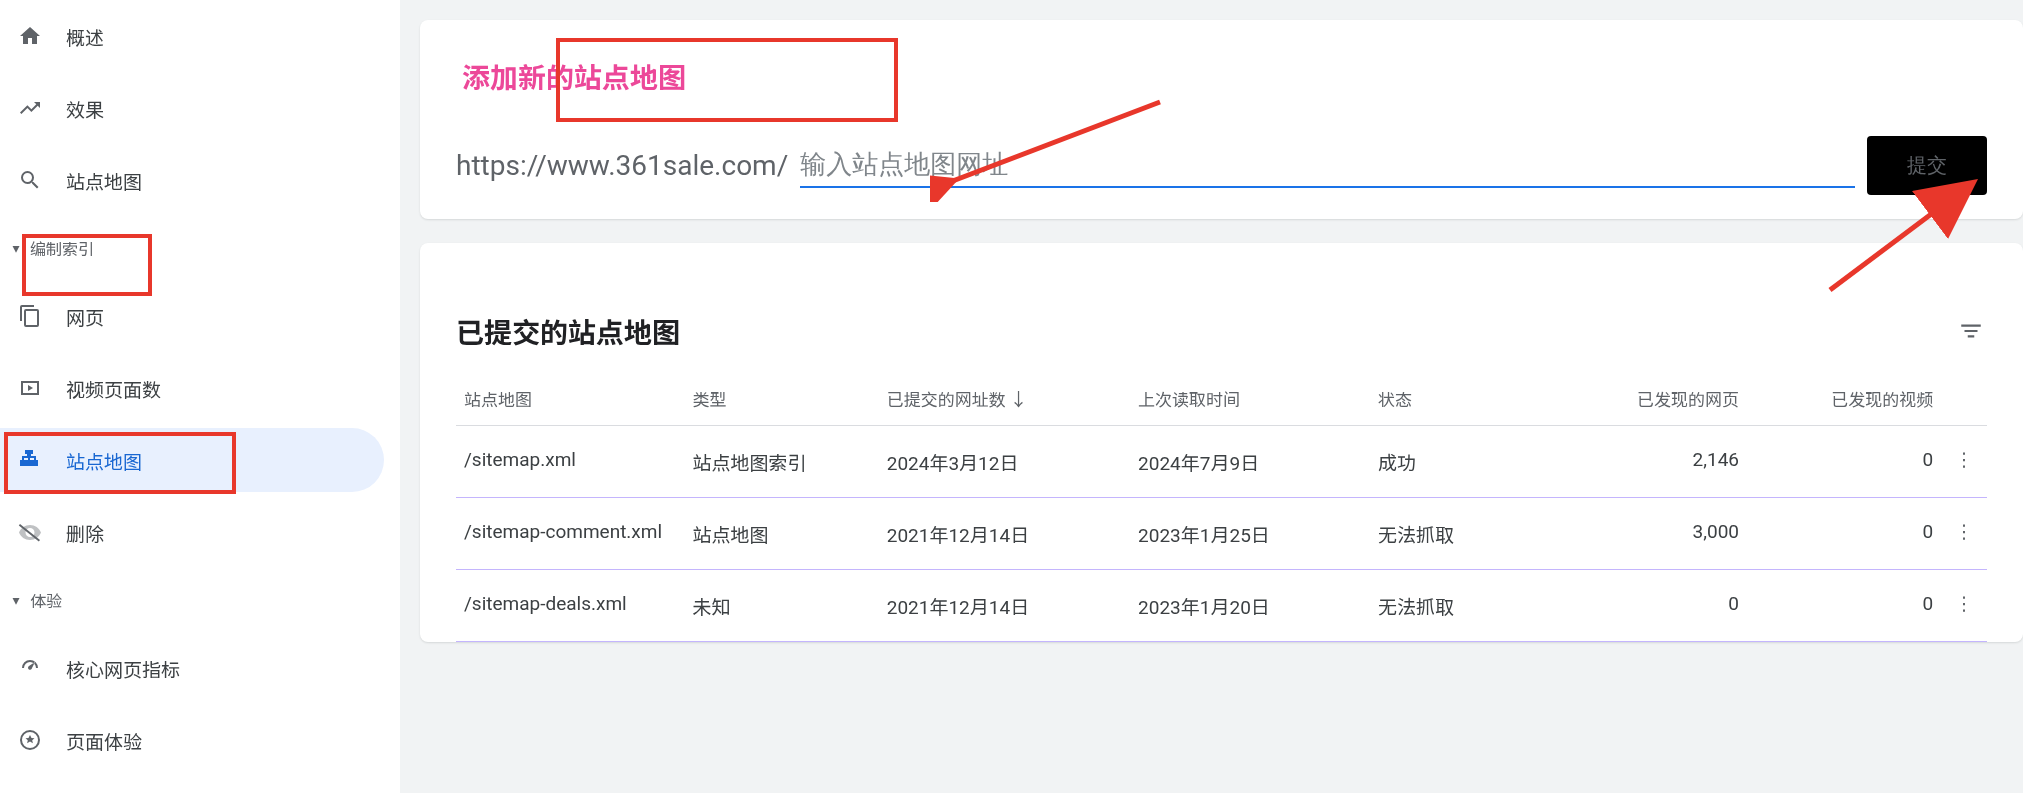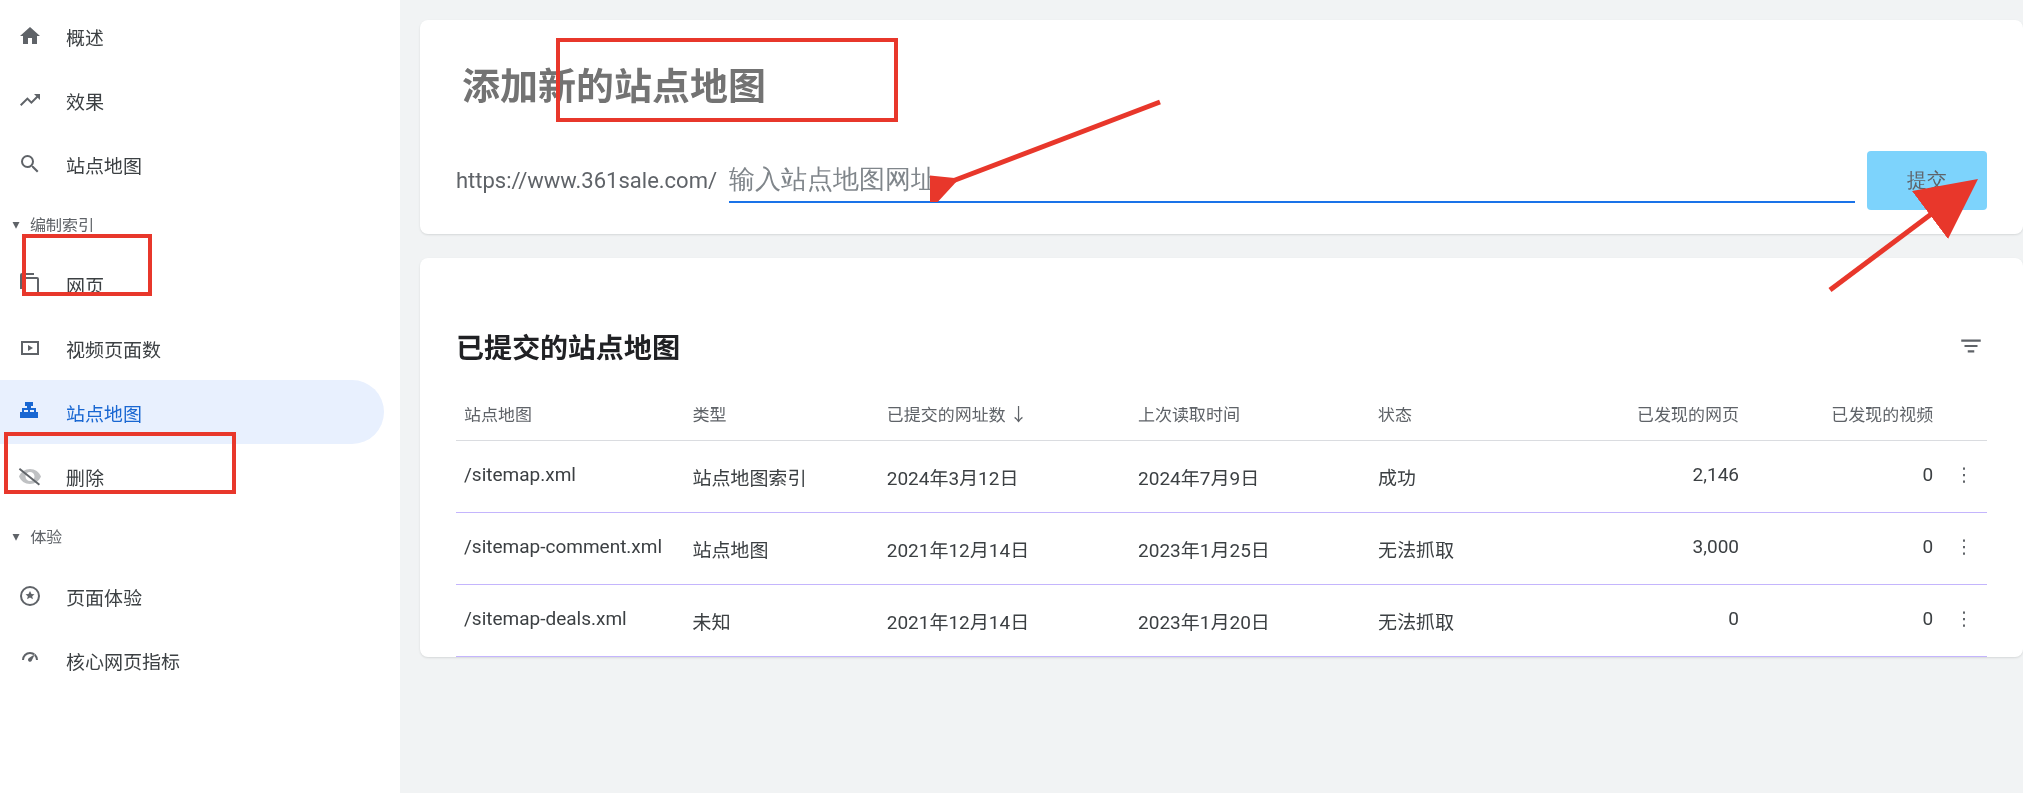--- a/index.html
+++ b/index.html
@@ -1,39 +1,39 @@
 <!DOCTYPE html>
 <html><head>
 <meta charset="utf-8">
 <style>
 * { margin: 0; padding: 0; box-sizing: border-box; }
 body { font-family: Roboto, "Noto Sans SC", Arial, sans-serif; background: #f1f3f4; color: #202124; font-size: 14px; overflow: hidden; }
 .app { display: flex; width: 2023px; height: 793px; }
 
 
-.sidebar { width: 400px; background: #fff; display: flex; flex-direction: column; padding-top: 4px; flex-shrink: 0; }
+.sidebar { width: 400px; background: #fff; display: flex; flex-direction: column; padding-top: 4px; flex-shrink: 0; gap: 8px; }
 .nav-item { display: flex; align-items: center; height: 64px; padding-left: 18px; gap: 24px; cursor: pointer; border-radius: 0 32px 32px 0; margin-right: 16px; color: #5f6368; }
 .nav-item.active { background: #e8f0fe; color: #1967d2; }
 .nav-item .icon { width: 24px; height: 24px; display: flex; align-items: center; justify-content: center; fill: currentColor; }
 .nav-item .label { font-size: 19px; color: #3c4043; }
 .nav-item.active .label { color: #1967d2; }
 .nav-group { display: flex; align-items: center; height: 56px; padding-left: 8px; gap: 6px; color: #5f6368; }
 .nav-group .caret { width: 16px; height: 16px; display: flex; align-items: center; justify-content: center; }
 .nav-group .label { font-size: 16px; }
 
 
 .main { flex: 1; padding: 20px 0 0 20px; display: flex; flex-direction: column; gap: 24px; overflow: hidden; }
 .card { background: #fff; border-radius: 8px; padding: 24px 36px; box-shadow: 0 1px 2px rgba(60,64,67,.15); }
 
-.add-title { font-size: 38px; color: #737373; padding: 12px 6px; display: inline-block; margin-bottom: 28px; }
+.add-title { font-size: 28px; color: #ec4899; padding: 12px 6px; display: inline-block; margin-bottom: 28px; }
 .input-row { display: flex; align-items: center; gap: 12px; }
-.prefix { font-size: 22px; color: #5f6368; white-space: nowrap; }
+.prefix { font-size: 28px; color: #5f6368; white-space: nowrap; }
 .url-input { flex: 1; border: none; border-bottom: 2px solid #1a73e8; font-size: 26px; padding: 6px 0; outline: none; color: #202124; background: transparent; }
 .url-input::placeholder { color: #80868b; }
-.submit-btn { background: #7dd3fc; border: none; font-size: 20px; color: #5f6368; padding: 16px 40px; border-radius: 4px; cursor: pointer; }
+.submit-btn { background: #000000; border: none; font-size: 20px; color: #5f6368; padding: 16px 40px; border-radius: 4px; cursor: pointer; }
 
 .list-header { display: flex; align-items: center; justify-content: space-between; margin-bottom: 20px; margin-top: 44px; }
 .list-title { font-size: 28px; color: #202124; }
 .filter-icon { width: 32px; height: 32px; display: flex; align-items: center; justify-content: center; cursor: pointer; color: #5f6368; }
 
 .table { width: 100%; border-collapse: collapse; }
 .table th { text-align: left; font-weight: 400; font-size: 17px; color: #5f6368; padding: 14px 8px; border-bottom: 1px solid #dadce0; }
 .table th.num, .table td.num { text-align: right; }
 .table td { font-size: 19px; color: #3c4043; padding: 22px 8px; border-bottom: 1px solid #c4b5fd; vertical-align: top; }
 .col-sitemap { width: 200px; word-break: break-all; }
@@ -125,33 +125,33 @@
     </div>
 
     <div class="nav-group">
       <span class="caret">▾</span>
       <span class="label">体验</span>
     </div>
 
     <div class="nav-item">
       <span class="icon">
           <svg viewBox="0 0 24 24" width="24" height="24">
+            <path d="M12 4a8 8 0 00-8 8h2a6 6 0 1112 0h2a8 8 0 00-8-8zm-1 6l6-4-3 6a2 2 0 11-3-2z"></path>
+          </svg>
+        </span>
+      <span class="label">核心网页指标</span>
+    </div>
+    <div class="nav-item">
+      <span class="icon">
+          <svg viewBox="0 0 24 24" width="24" height="24">
             <circle cx="12" cy="12" r="9" fill="none" stroke="#5f6368" stroke-width="2"></circle>
             <path d="M12 7l1.5 3 3 .3-2.3 2 .7 3-2.9-1.7L9.1 15.3l.7-3L7.5 10.3l3-.3z"></path>
           </svg>
         </span>
       <span class="label">页面体验</span>
-    </div>
-    <div class="nav-item">
-      <span class="icon">
-          <svg viewBox="0 0 24 24" width="24" height="24">
-            <path d="M12 4a8 8 0 00-8 8h2a6 6 0 1112 0h2a8 8 0 00-8-8zm-1 6l6-4-3 6a2 2 0 11-3-2z"></path>
-          </svg>
-        </span>
-      <span class="label">核心网页指标</span>
     </div>
   </nav>
 
   <main class="main">
 
     <section class="card">
       <h2 class="add-title">添加新的站点地图</h2>
       <div class="input-row">
         <span class="prefix">https://www.361sale.com/</span>
         <input class="url-input" type="text" placeholder="输入站点地图网址" style="">

